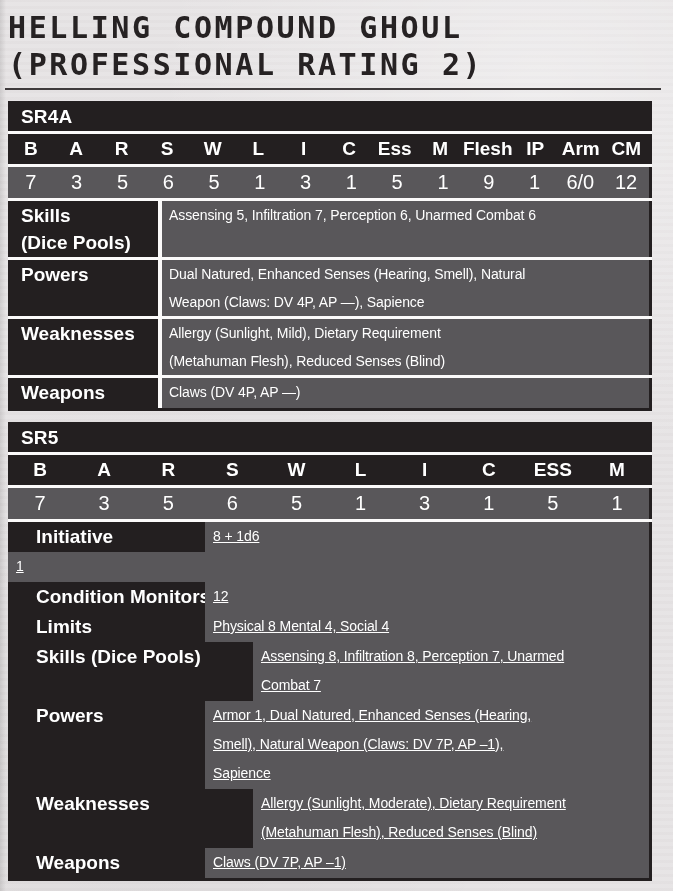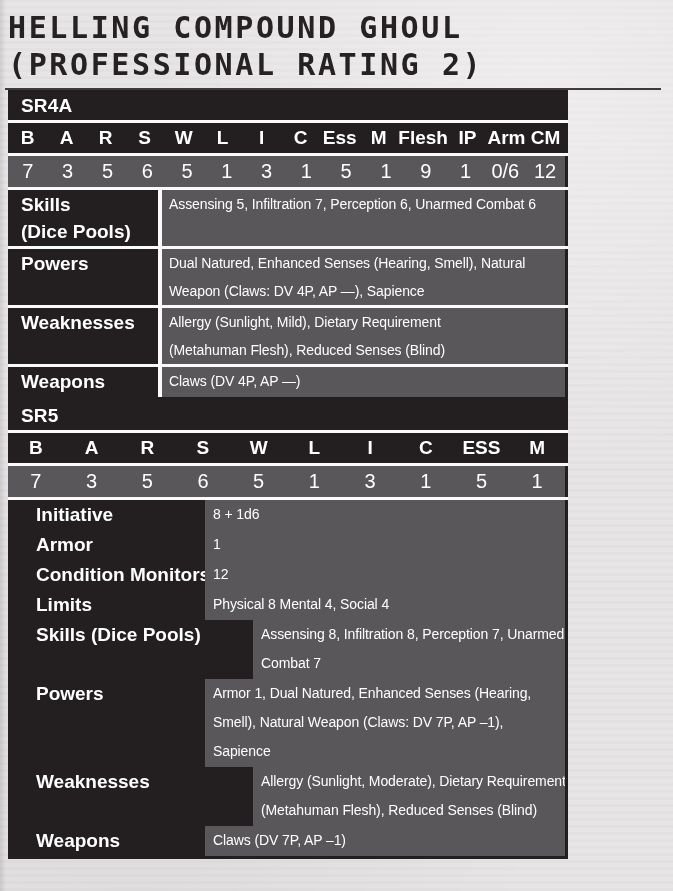--- a/index.html
+++ b/index.html
@@ -23,31 +23,31 @@
   }
   
   .page::before{
     content:"";position:absolute;inset:0;pointer-events:none;
     background:
       linear-gradient(90deg,rgba(0,0,0,.10),rgba(0,0,0,0) 6px),
       radial-gradient(circle at 80% 10%,rgba(255,255,255,.35),rgba(255,255,255,0) 40%),
       radial-gradient(circle at 20% 85%,rgba(0,0,0,.045),rgba(0,0,0,0) 45%),
       repeating-linear-gradient(0deg,rgba(0,0,0,.015) 0 3px,rgba(255,255,255,.02) 3px 7px);
   }
-  .inner{position:absolute;left:8px;top:9px;width:560px;}
+  .inner{position:absolute;left:8px;top:9px;width:644px;}
 
   .title{
     font-family:"DejaVu Sans Mono",monospace;
     font-weight:bold;font-size:30px;line-height:37px;
     letter-spacing:2.6px;color:var(--c-title);
   }
   .title .tl{display:block;white-space:nowrap;}
   .rule{height:2px;background:var(--c-rule);width:656px;margin:5px 0 0 -3px;}
 
-  .tbl{background:var(--c-black);padding:0 3px 3px 0;}
+  .tbl{background:var(--c-black);padding:0 3px 3px 0;margin-top:11px;}
   .sr5{}
   .bar{
     height:30px;line-height:31px;color:var(--c-white);
     font-weight:bold;font-size:19px;padding-left:13px;letter-spacing:.2px;
   }
   .sep{height:3px;background:var(--c-sep);margin-right:-3px;}
 
   .grid{display:grid;align-items:center;text-align:center;color:var(--c-white);}
   .g14{grid-template-columns:repeat(14,1fr);}
   .g10{grid-template-columns:repeat(10,1fr);}
@@ -60,21 +60,21 @@
     padding:1px 4px 0 13px;
   }
   .sr4a .dlabel{flex:0 0 150px;width:150px;line-height:27px;}
   .sr5  .dlabel{flex:0 0 197px;width:197px;line-height:29px;padding-top:0;padding-left:28px;}
   .vsep{flex:0 0 4px;background:var(--c-sep);}
   .dvalue{
     flex:1;background:var(--c-gray);color:var(--c-white);
     font-size:14px;letter-spacing:-.1px;overflow:hidden;
   }
   .sr4a .dvalue{line-height:27.5px;padding:1px 3px 0 7px;}
-  .sr5  .dvalue{line-height:29px;padding:0 3px 0 8px;}
+  .sr5  .dvalue{line-height:29px;padding:0 3px 0 8px;text-decoration:underline;}
   .dvalue div,.dlabel div{white-space:nowrap;}
   .sr4a .drow.tall{min-height:56px;}
   .sr4a .drow.single{min-height:30px;}
   .sr5 .drow.l1{min-height:30px;}
   .sr5 .drow.l2{min-height:59px;gap:48px;}
   .sr5 .drow.l3{min-height:88px;}
 </style>
 </head>
 <body>
 
@@ -117,21 +117,21 @@
         <span>5</span>
         <span>6</span>
         <span>5</span>
         <span>1</span>
         <span>3</span>
         <span>1</span>
         <span>5</span>
         <span>1</span>
         <span>9</span>
         <span>1</span>
-        <span>0/6</span>
+        <span>6/0</span>
         <span>12</span>
       </div>
       <div class="sep"></div>
 
       <div class="drow tall">
         <div class="dlabel">
           <div>Skills</div>
           <div>(Dice Pools)</div>
         </div>
         <div class="vsep"></div>
@@ -213,23 +213,20 @@
       <div class="dblock">
         <div class="drow l1">
           <div class="dlabel">
             <div>Initiative</div>
           </div>
           <div class="dvalue">
             <div>8 + 1d6</div>
           </div>
         </div>
         <div class="drow l1">
-          <div class="dlabel">
-            <div>Armor</div>
-          </div>
           <div class="dvalue">
             <div>1</div>
           </div>
         </div>
         <div class="drow l1">
           <div class="dlabel">
             <div>Condition Monitors</div>
           </div>
           <div class="dvalue">
             <div>12</div>

